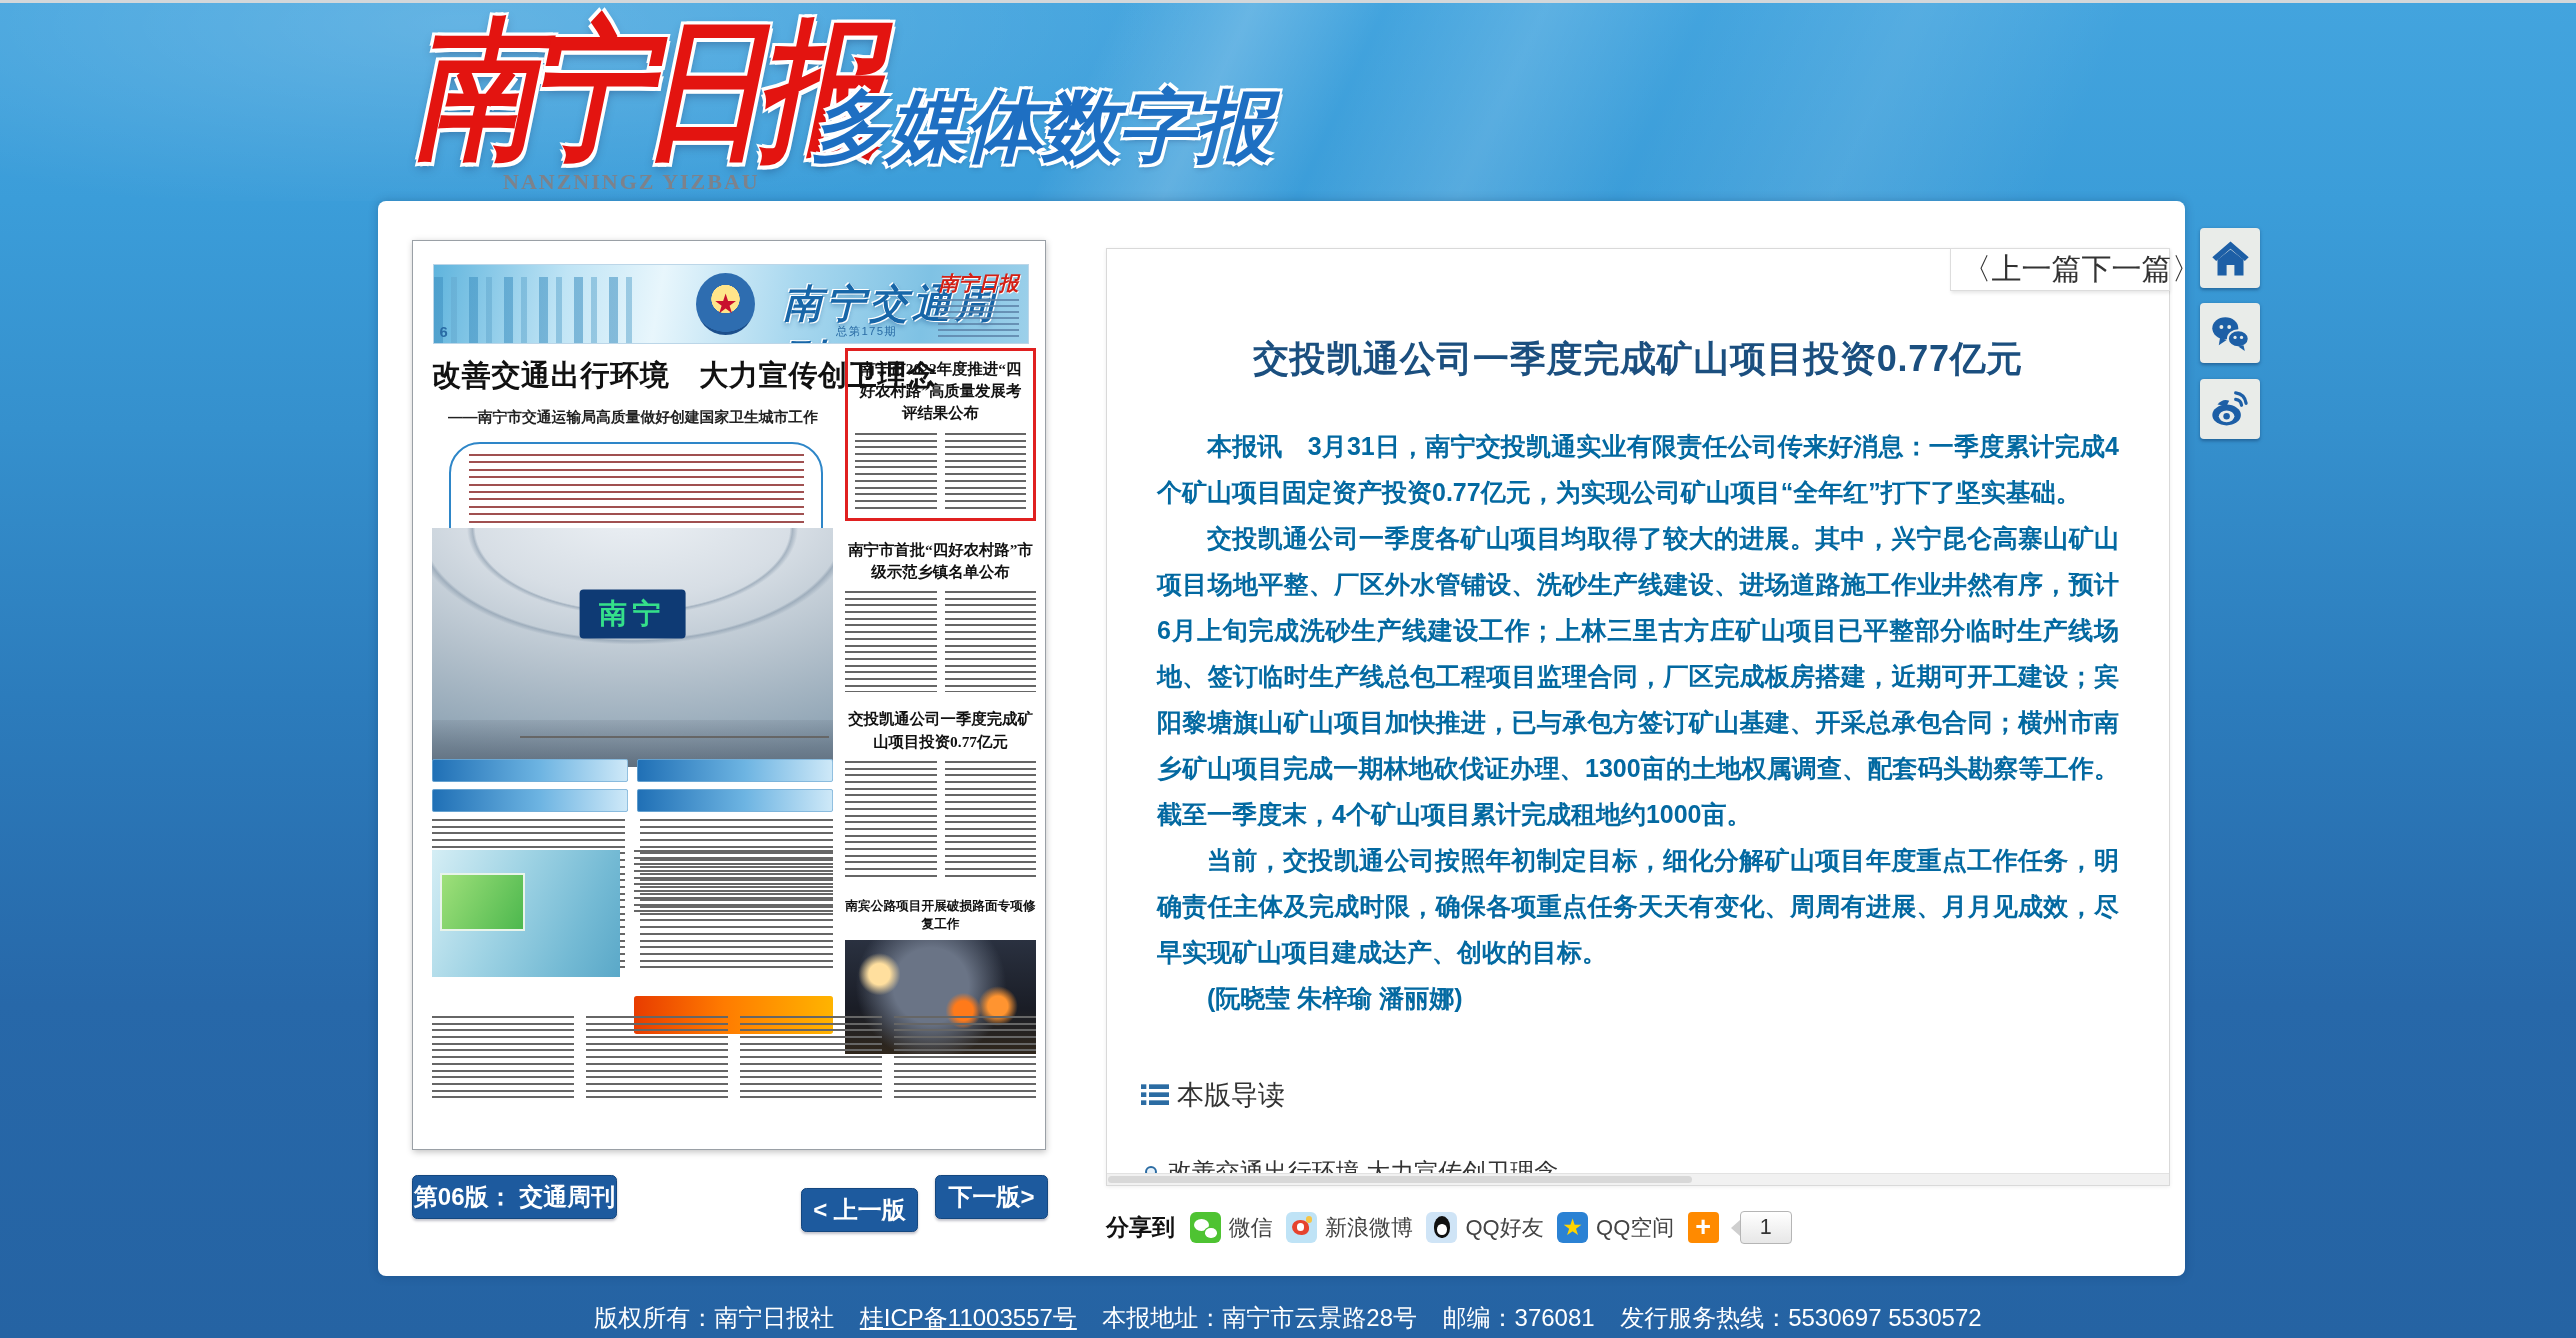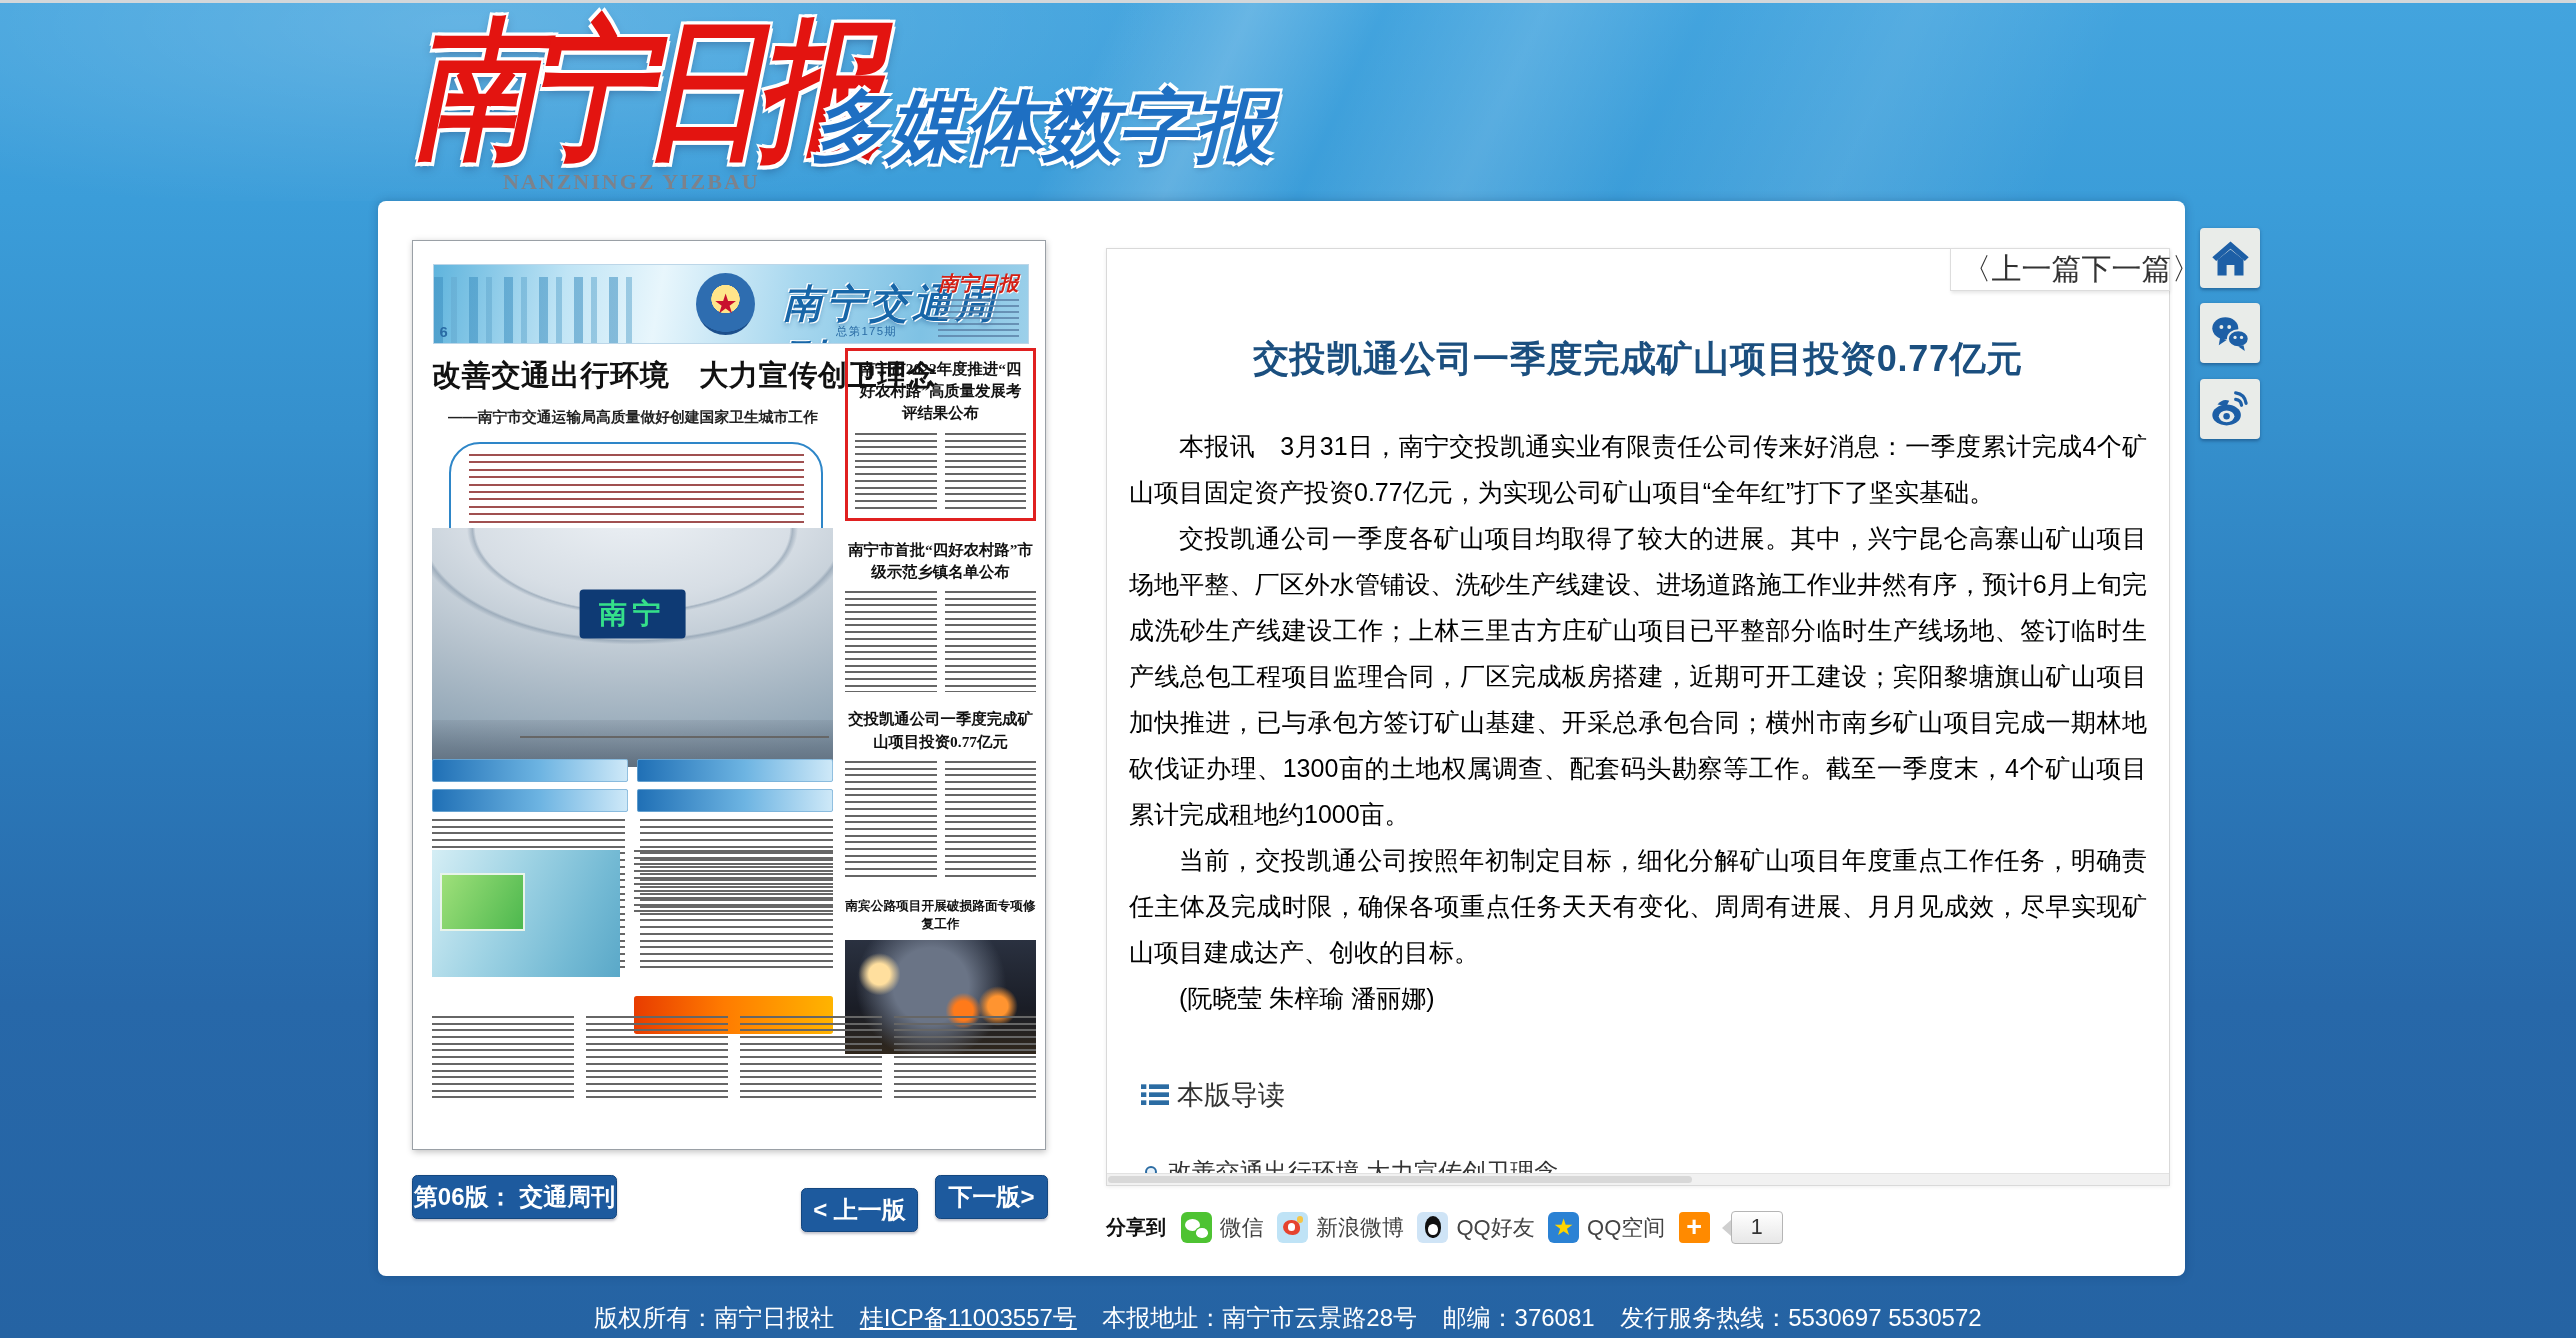--- a/index.html
+++ b/index.html
@@ -100,30 +100,30 @@
   .prevpage{left:423px;top:974px;width:115px;margin-top:13px;}
   .nextpage{left:557px;top:974px;width:111px;}
   
   .article-box{position:absolute;left:728px;top:47px;width:1062px;height:936px;background:#fff;
     border:0.7px solid #d9d9d9;box-shadow:0 0.7px 4px rgba(0,0,0,.07);}
   .pn-tab{position:absolute;right:-0.7px;top:-1.3px;width:220px;height:43px;background:#fff;border:0.7px solid #ddd;
     box-shadow:1.3px 2px 3.4px rgba(0,0,0,.10);display:flex;align-items:center;justify-content:space-between;
     padding:0 10.7px;box-sizing:border-box;}
   .pn-link{font-size:30px;color:#333;cursor:pointer;white-space:nowrap;}
   .article-title{margin:86px 40px 0;text-align:center;font-size:36px;font-weight:bold;color:#1b4f7f;letter-spacing:0.7px;}
-  .article-body{margin:39px 22px 0;font-size:25px;line-height:46px;color:#000000;text-align:justify;}
+  .article-body{margin:39px 50px 0;font-size:25px;line-height:46px;color:#0369a1;text-align:justify;font-weight:bold;}
   .article-body p{margin:0;text-indent:2em;}
   .guide-head{display:flex;align-items:center;gap:8px;margin:56px 0 0 34px;font-size:27px;color:#333;}
   .guide-link-row{display:flex;align-items:center;gap:10.7px;margin:43px 0 0 38px;font-size:24px;color:#333;cursor:pointer;}
   .bullet{width:8px;height:8px;border:2.7px solid #2b6ca3;border-radius:50%;background:#e8f2fa;}
   .hscroll{position:absolute;left:0;right:0;bottom:0;height:10.7px;background:#f1f1f1;border-top:0.7px solid #e2e2e2;}
   .hscroll .thumb-bar{position:absolute;left:1.3px;top:1.3px;height:7.4px;width:55%;background:#d8d8d8;border-radius:4px;}
   
   .share-row{position:absolute;left:728px;top:1010px;display:flex;align-items:center;gap:8px;}
-  .share-label{font-size:20px;font-weight:bold;color:#111;margin-right:6.7px;}
+  .share-label{font-size:23px;font-weight:bold;color:#111;margin-right:6.7px;}
   .sicon{width:31px;height:31px;border-radius:6px;display:flex;align-items:center;justify-content:center;flex:none;cursor:pointer;}
   .sname{font-size:22px;color:#444;margin-right:5.4px;cursor:pointer;white-space:nowrap;}
   .ic-wechat{background:#4ec332;position:relative;}
   .ic-wechat i{position:absolute;left:4.7px;top:6.7px;width:14.8px;height:12px;background:#fff;border-radius:50%;}
   .ic-wechat em{position:absolute;right:4px;bottom:5.4px;width:11.4px;height:9.4px;background:#fff;border-radius:50%;box-shadow:0 0 0 1.3px #4ec332;}
   .ic-weibo-s{background:#bfe3f6;position:relative;}
   .ic-weibo-s i{position:absolute;left:6px;top:8px;width:17.4px;height:14.8px;background:#e6432e;border-radius:50% 50% 42% 58%;}
   .ic-weibo-s i::after{content:"";position:absolute;left:4.7px;top:3.4px;width:7.4px;height:7.4px;background:#fff;border-radius:50%;}
   .ic-weibo-s em{position:absolute;right:4.7px;top:4px;width:6.7px;height:6.7px;background:#f6c445;border-radius:50%;}
   .ic-qq{background:#cfe4f6;position:relative;}

